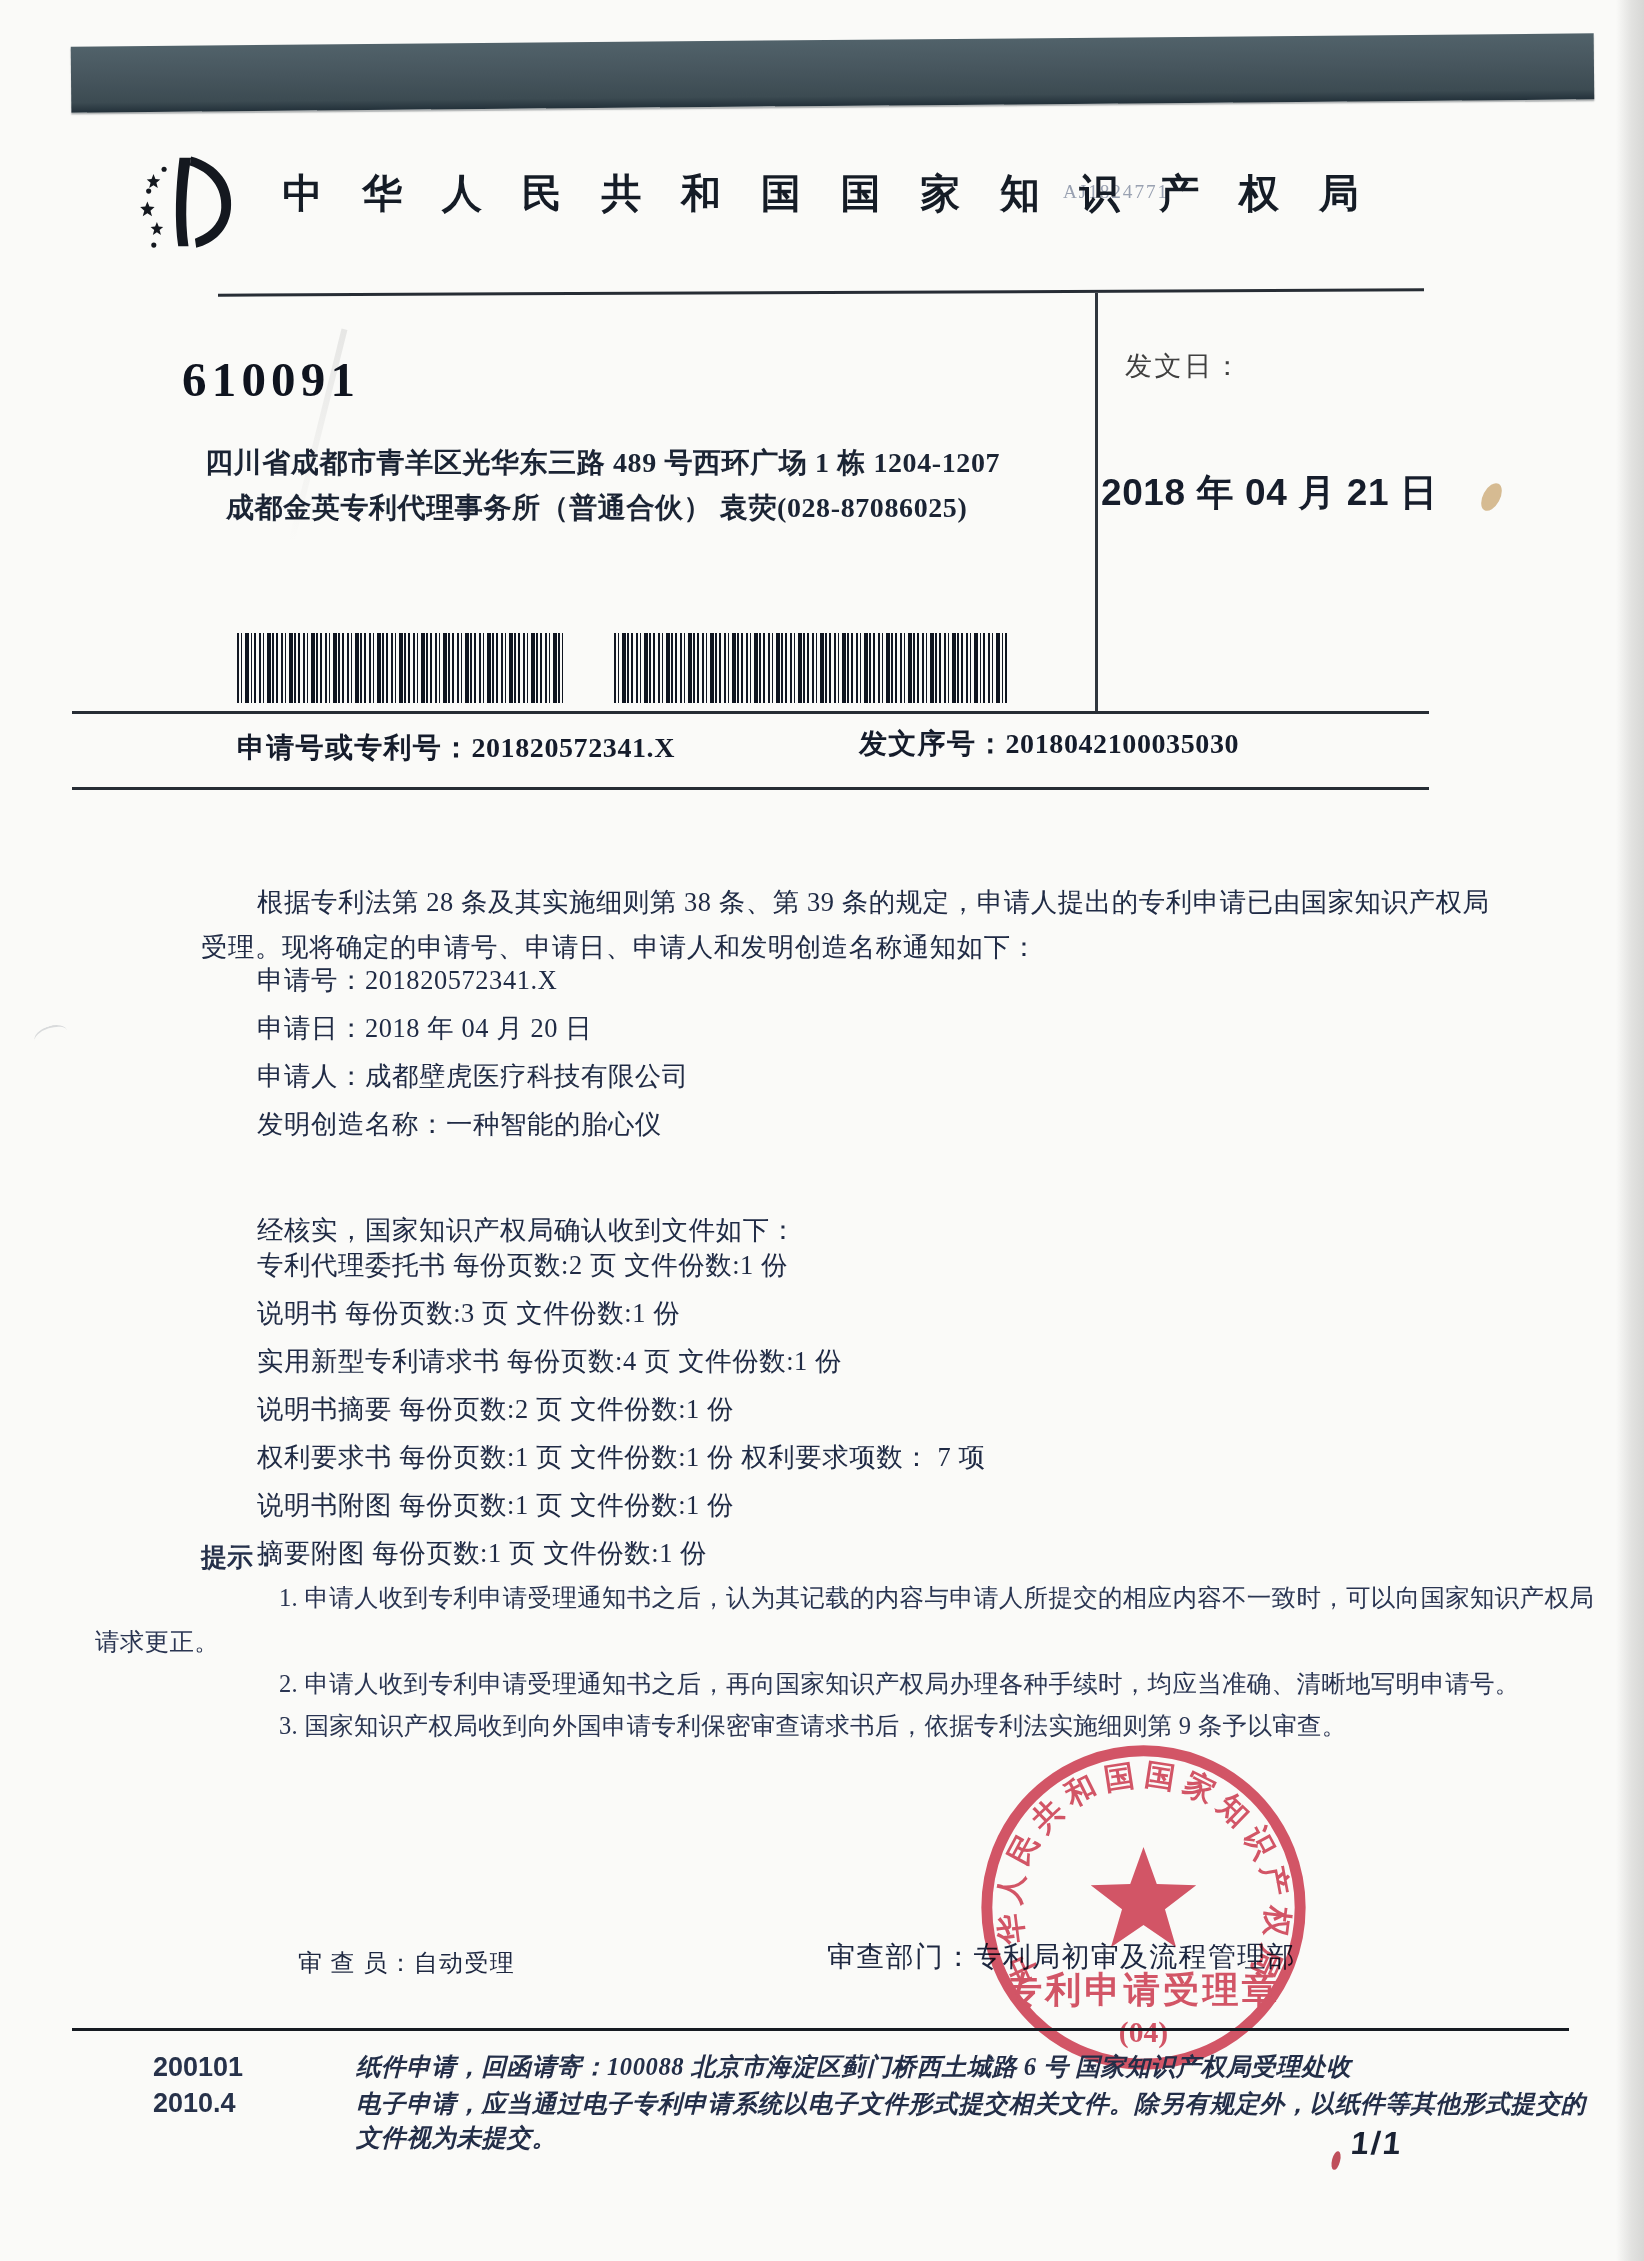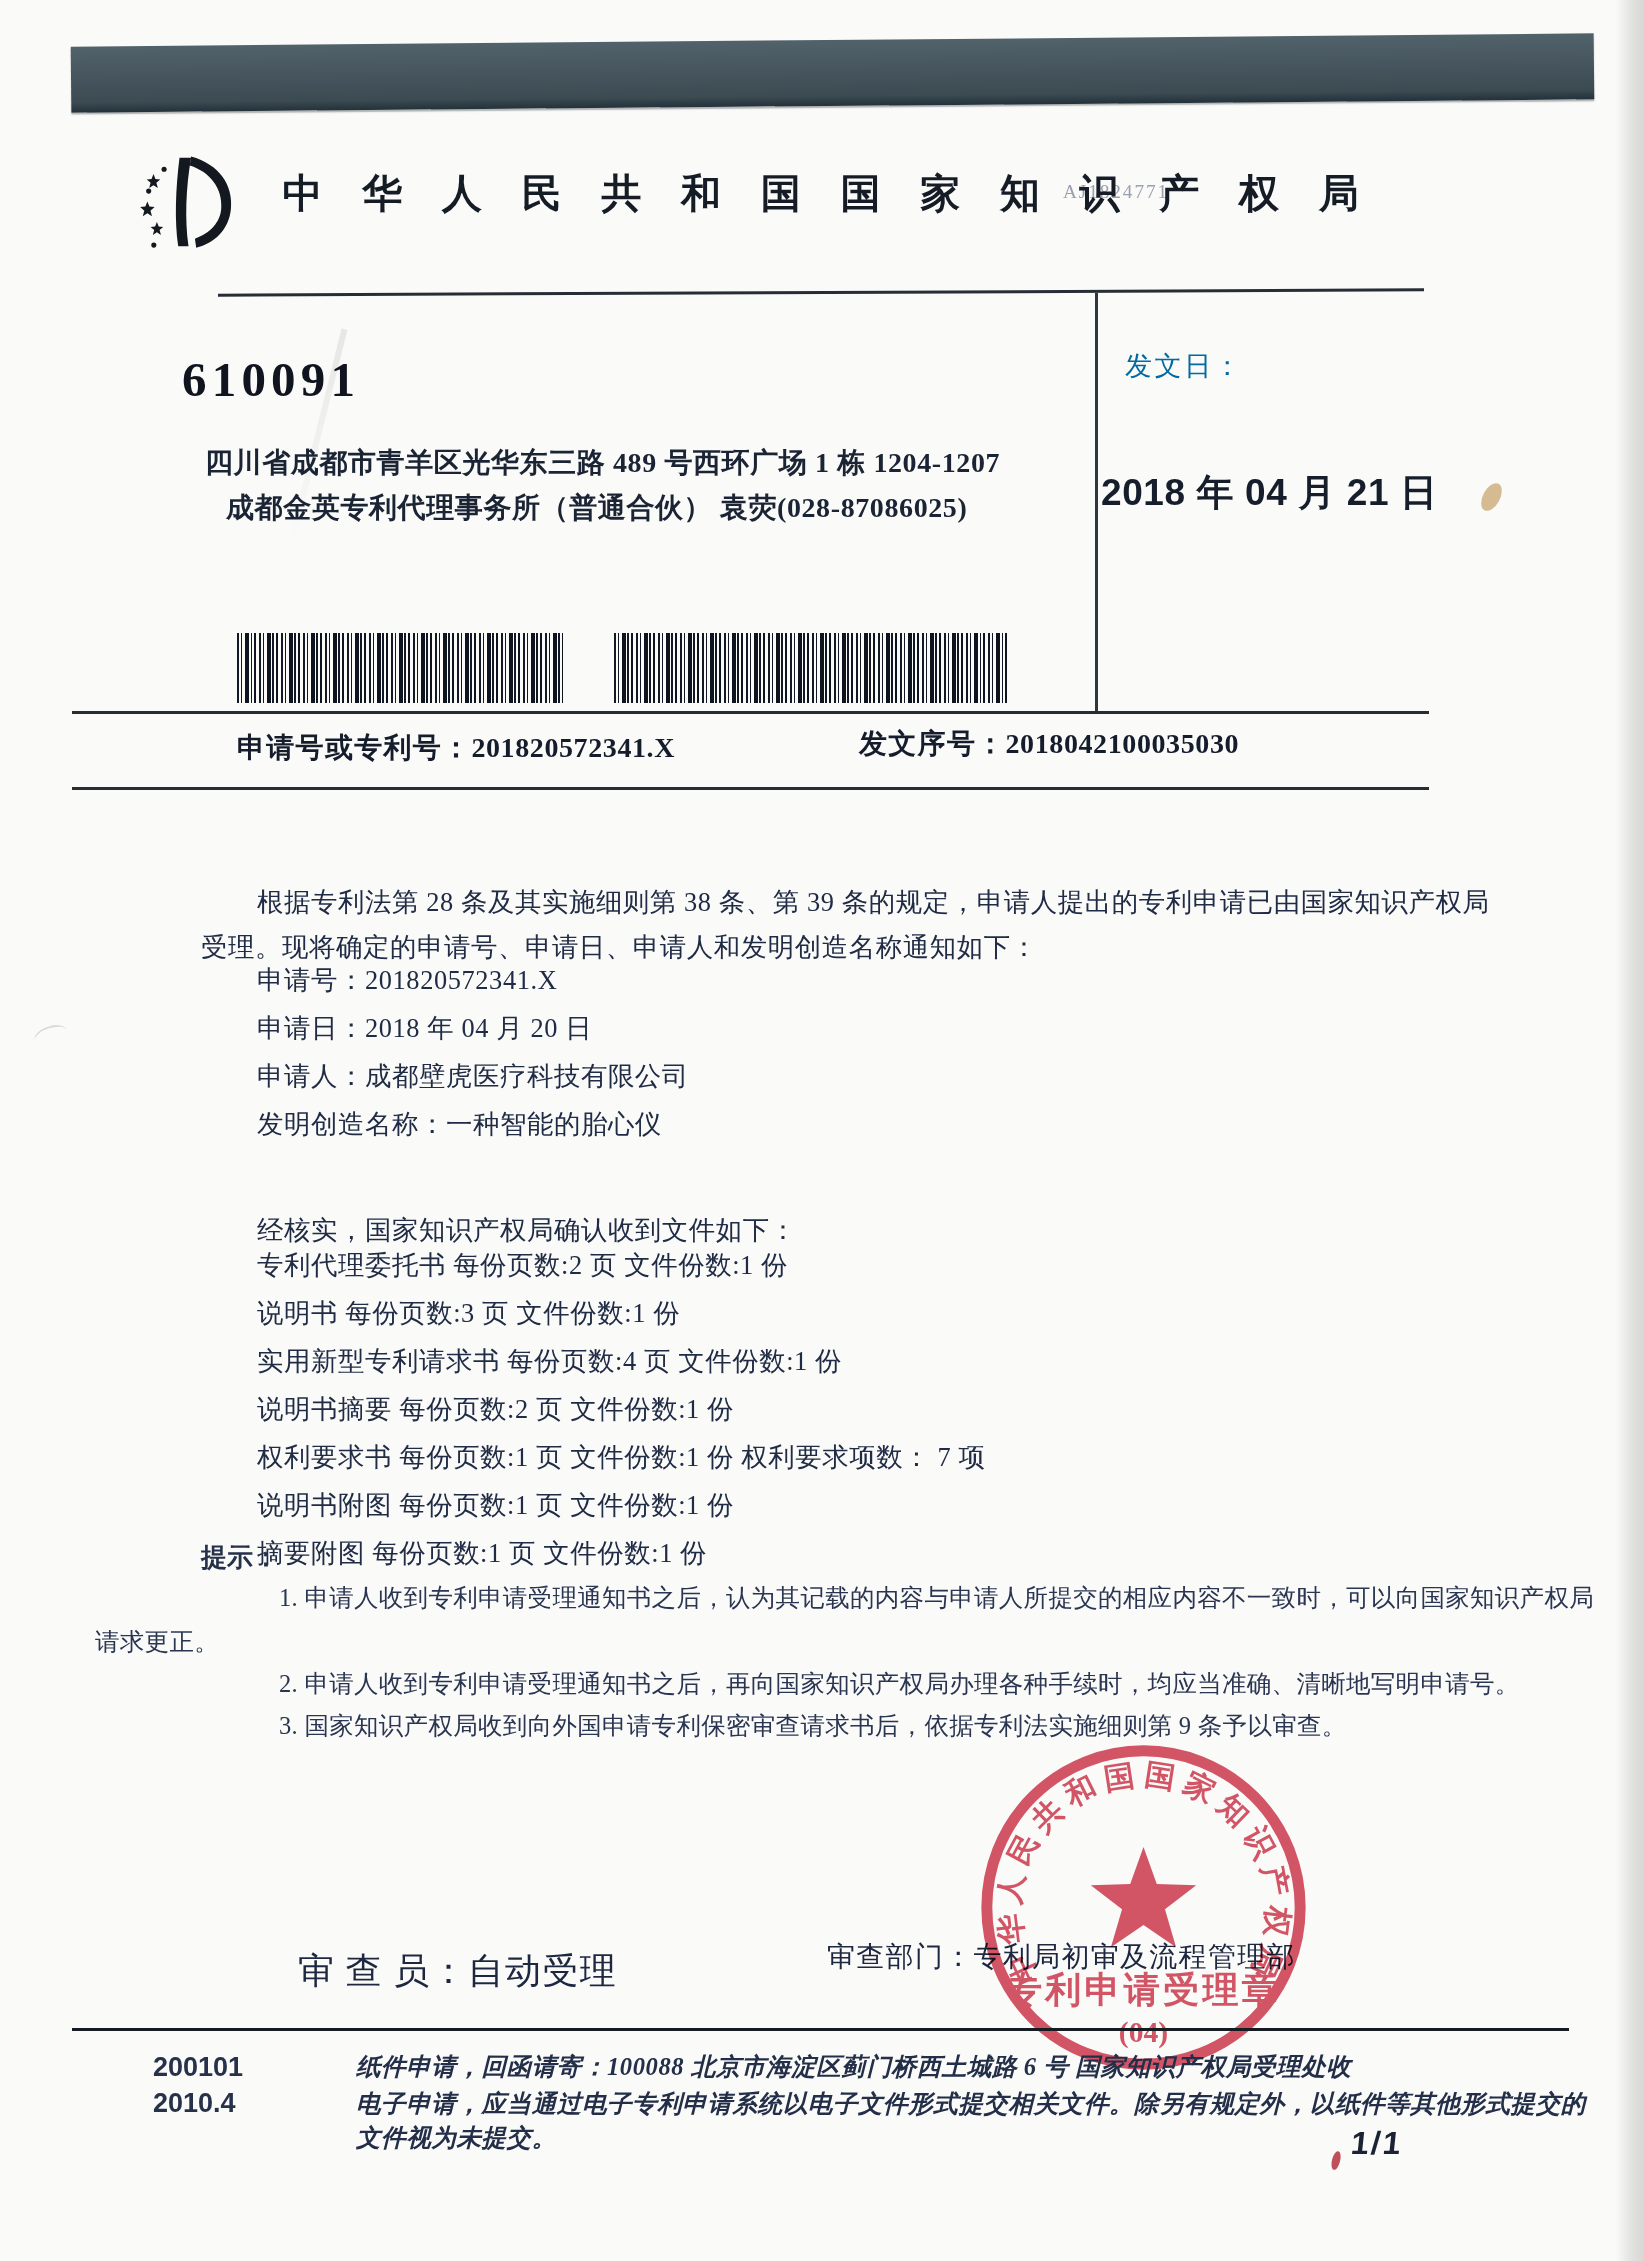--- a/index.html
+++ b/index.html
@@ -30,21 +30,21 @@
   .hline{background:#272d35;}
   #rule-header{left:218px;top:291px;width:1206px;height:3.2px;transform:rotate(-0.25deg);}
   #vline-box{left:1095px;top:293px;width:2.6px;height:419px;background:#30363e;}
 
   
   #postal{left:182px;top:351px;font-size:49px;font-weight:bold;letter-spacing:5.2px;color:#0f141f;}
   #addr1{left:205px;top:444px;font-size:28px;font-weight:600;color:#1b2434;letter-spacing:0.6px;}
   #addr2{left:226px;top:489px;font-size:28px;font-weight:600;color:#1b2434;letter-spacing:0.6px;}
 
   
-  #dispatch-label{left:1125px;top:348px;font-size:27px;color:#0369a1;letter-spacing:2.6px;}
+  #dispatch-label{left:1125px;top:348px;font-size:27px;color:#404040;letter-spacing:2.6px;}
   #dispatch-date{left:1101px;top:468px;font-size:37px;font-weight:bold;color:#161d2b;
     font-family:"Liberation Sans",sans-serif;letter-spacing:0.6px;}
 
   
   .barcode{top:633px;height:70px;
     background-image:repeating-linear-gradient(90deg,
       #121824 0 1.9px, transparent 1.9px 3.9px,
       #121824 3.9px 5.2px, transparent 5.2px 8.4px,
       #0e141f 8.4px 12.3px, transparent 12.3px 13.5px,
       #121824 13.5px 15px, transparent 15px 17px,
@@ -71,21 +71,21 @@
 
   
   #tips-heading{left:201px;top:1540px;font-size:26px;font-weight:600;color:#25304a;}
   .tip{font-size:24.5px;color:#2a3552;letter-spacing:0.3px;}
   #tip1a{left:279px;top:1581px;}
   #tip1b{left:95px;top:1625px;}
   #tip2{left:279px;top:1667px;}
   #tip3{left:279px;top:1709px;}
 
   
-  #examiner-row{left:298px;top:1947px;font-size:36px;color:#1d2740;letter-spacing:1.3px;text-align:center;}
+  #examiner-row{left:298px;top:1947px;font-size:24px;color:#1d2740;letter-spacing:1.3px;text-align:center;}
   #dept-row{left:827px;top:1938px;font-size:28px;color:#1d2740;letter-spacing:1.3px;}
 
   
   #stamp{left:972px;top:1736px;width:343px;height:343px;opacity:.88;
     mix-blend-mode:multiply;pointer-events:none;}
 
   
   #rule-footer{left:72px;top:2028px;width:1497px;height:3.2px;background:#161b22;}
   .fcode{font-size:27px;font-weight:600;color:#27324a;font-family:"Liberation Sans",sans-serif;}
   #fcode1{left:153px;top:2052px;}

